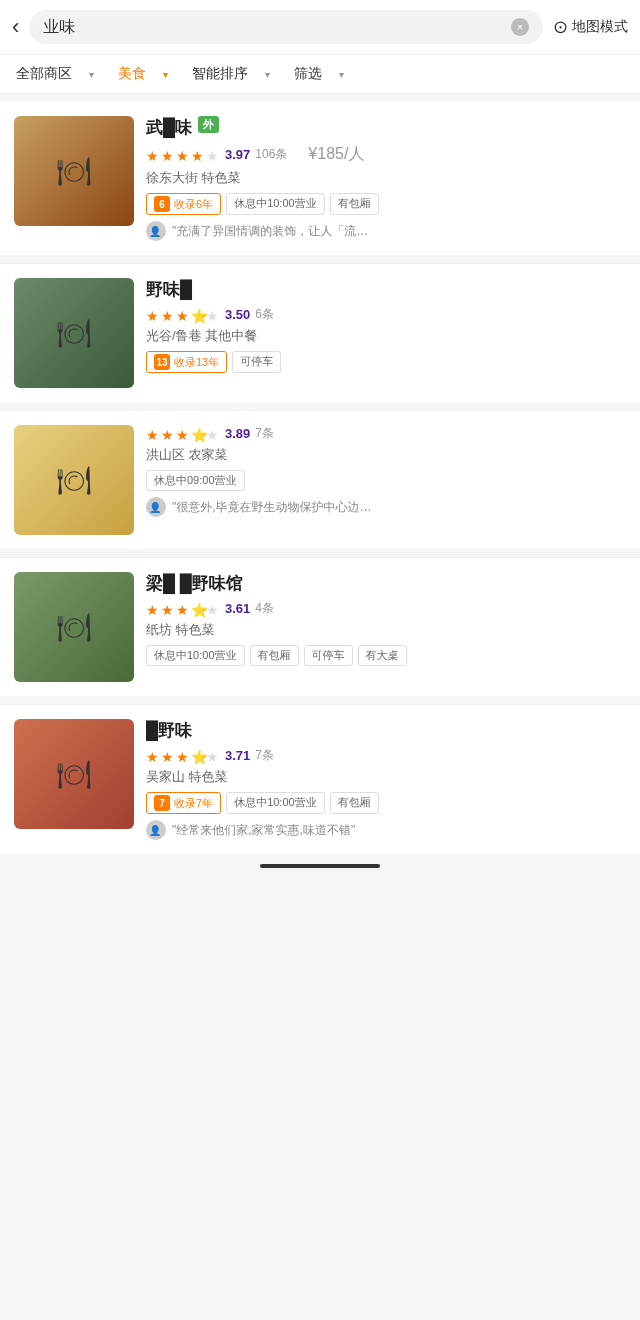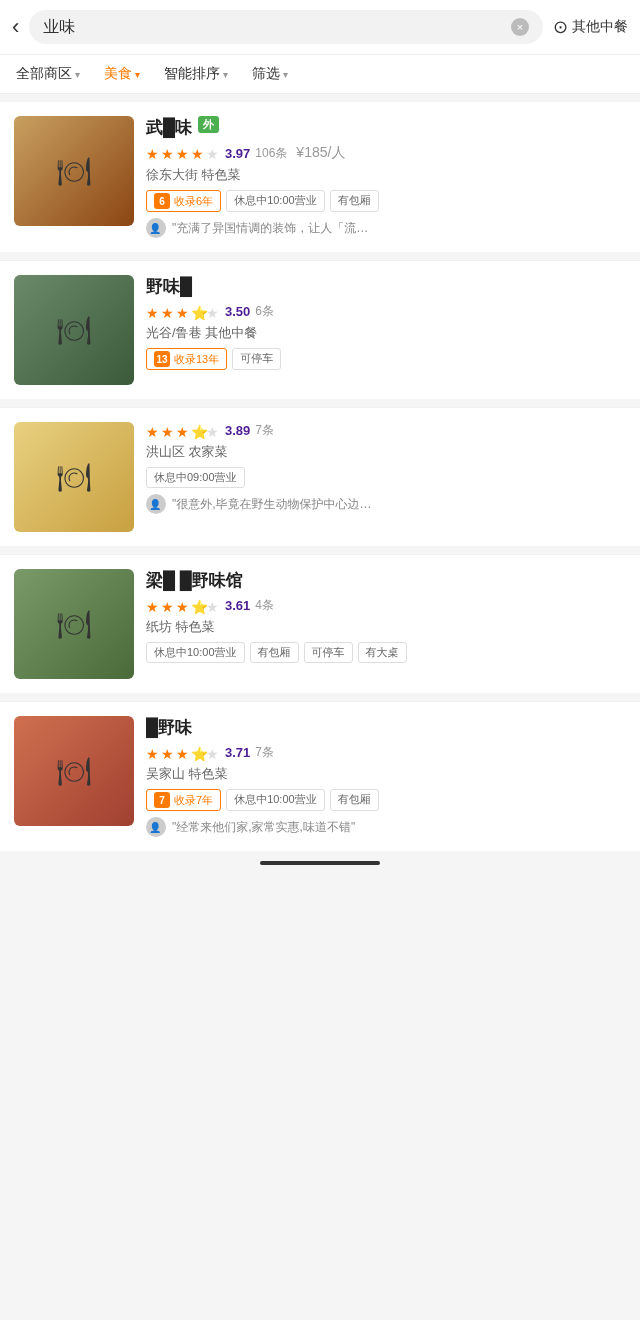--- a/index.html
+++ b/index.html
@@ -77,21 +77,21 @@
       background: #fff;
       display: flex;
       align-items: center;
       padding: 10px 16px;
       gap: 0;
       border-bottom: 1px solid #eee;
     }
     .filter-item {
       display: flex;
       align-items: center;
-      gap: 3px;
+      gap: 17px;
       font-size: 14px;
       color: #333;
       cursor: pointer;
       padding: 0 12px;
       text-align: right;
     }
     .filter-item.active {
       color: #ff7a00;
     }
     .filter-item:first-child {
@@ -186,23 +186,23 @@
       font-size: 13px;
       color: #4c1d95;
       font-weight: bold;
     }
     .review-count {
       font-size: 12px;
       color: #999;
       text-align: right;
     }
     .price {
-      font-size: 14px;
+      font-size: 16px;
       color: #999;
-      margin-left: 4px;
+      margin-left: 16px;
     }
     .location-info {
       font-size: 13px;
       color: #666;
       margin-bottom: 6px;
     }
     .tags-row {
       display: flex;
       flex-wrap: wrap;
       gap: 5px;
@@ -279,21 +279,21 @@
 <body>
 
 <div class="header">
   <span class="back-btn">‹</span>
   <div class="search-bar">
     <input class="search-input" type="text" value="业味" style="">
     <div class="clear-btn">×</div>
   </div>
   <div class="map-mode">
     <span class="map-icon">⊙</span>
-    <span>其他中餐</span>
+    <span>地图模式</span>
   </div>
 </div>
 
 <div class="filter-bar">
 <div class="filter-item">
       <span>全部商区</span>
       <span class="chevron">▾</span>
     </div>
     <div class="filter-item active">
       <span>美食</span>

